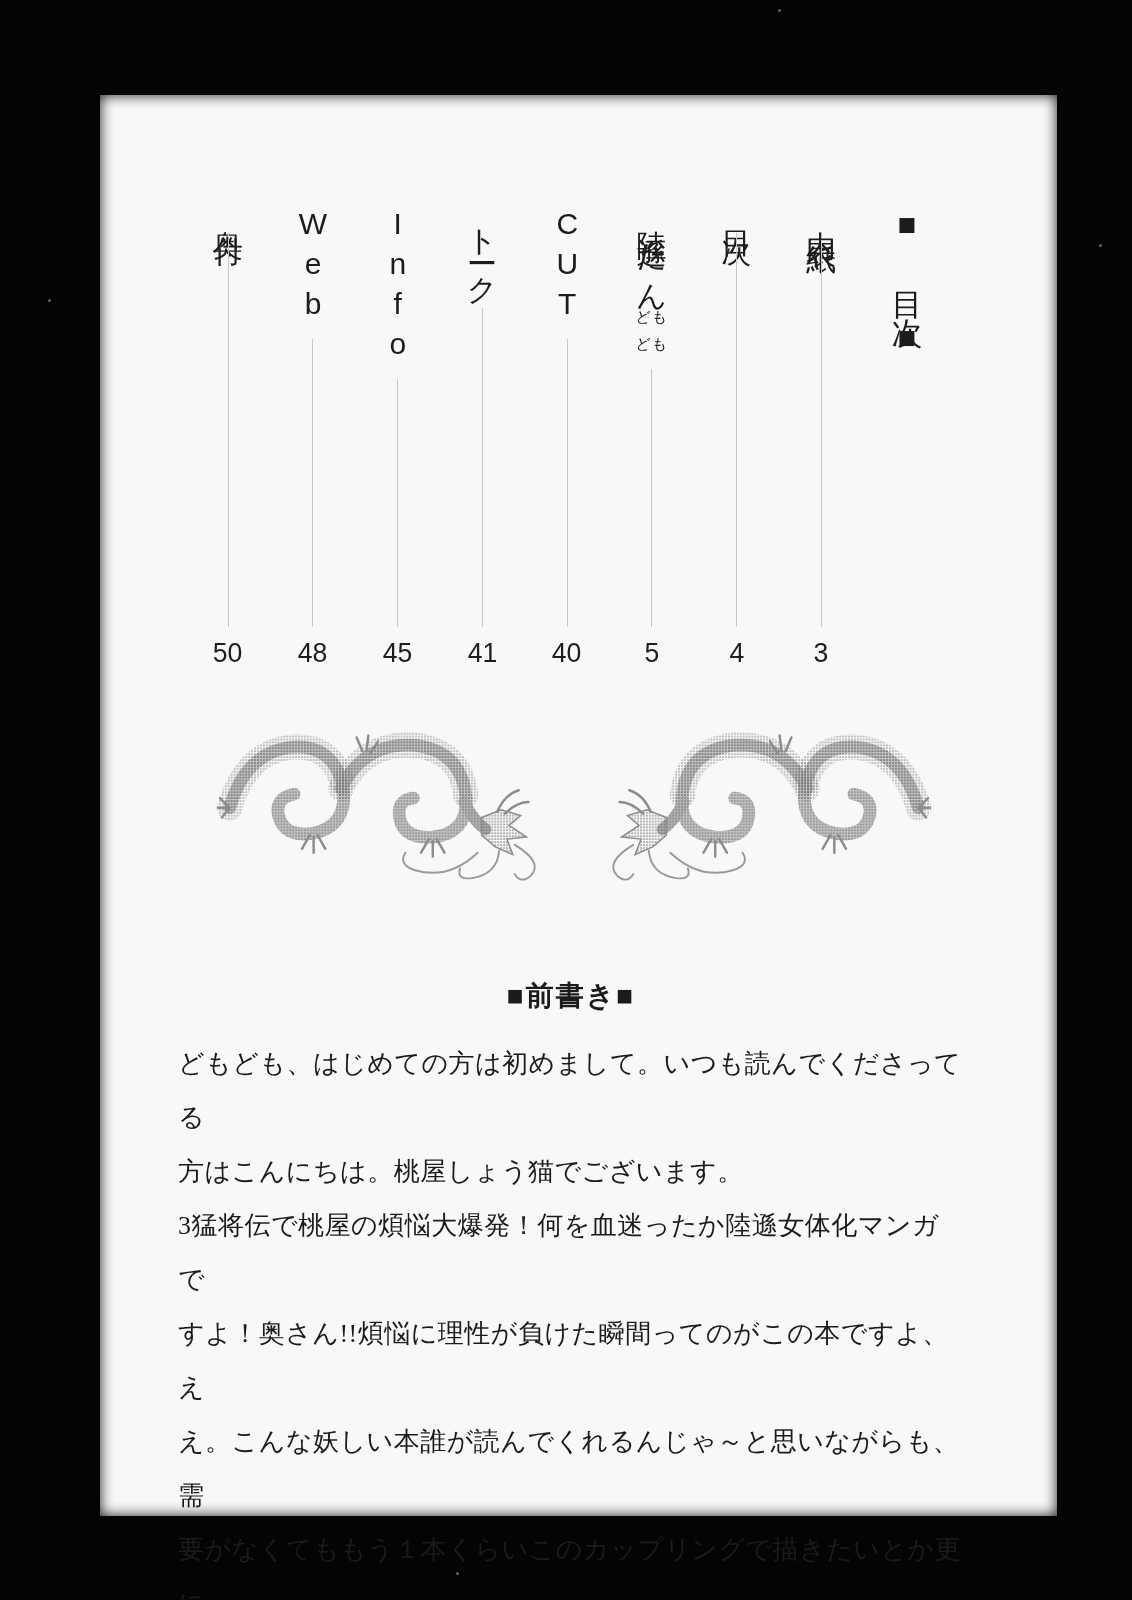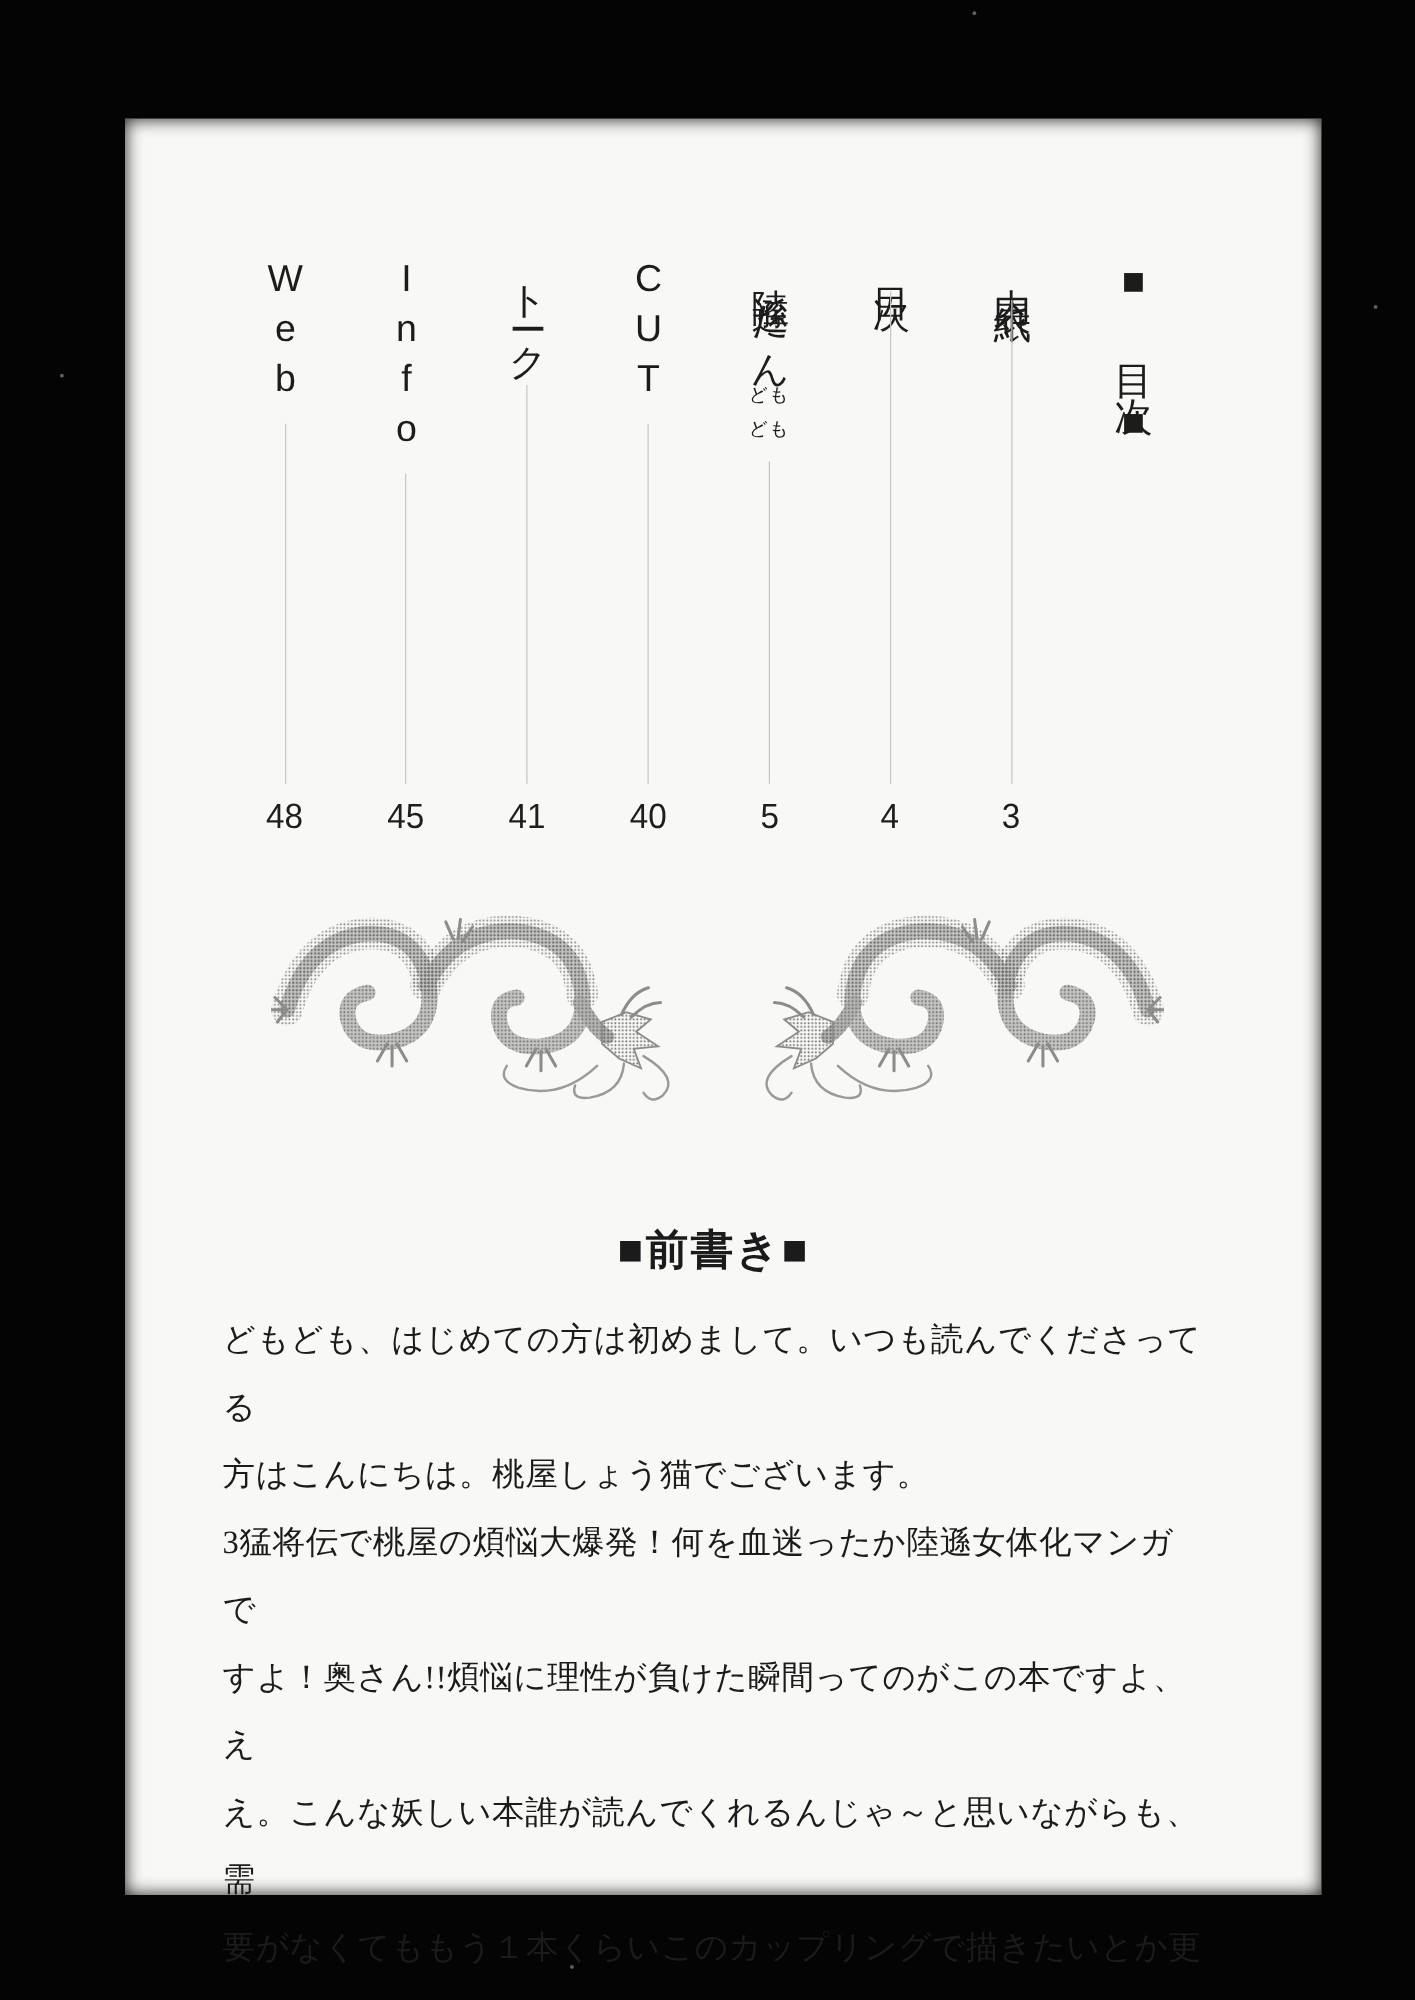--- a/index.html
+++ b/index.html
@@ -102,21 +102,21 @@
   
   .foreword {
     position: absolute;
     left: 78px; top: 882px;
     width: 786px;
     color: #1b1b1b;
     font-family: "Liberation Serif", serif;
   }
   .foreword-title {
     text-align: center;
-    font-size: 34px;
+    font-size: 28px;
     font-weight: 700;
     letter-spacing: 2px;
     margin: 0 0 22px 0;
   }
   .foreword-body {
     font-size: 26px;
     line-height: 54px;
     letter-spacing: .5px;
     white-space: pre-line;
     text-align: left;
@@ -185,20 +185,26 @@
       </div>
 
       <div class="toc-col">
         <div class="toc-label">Web</div>
 
         <div class="toc-line"></div>
         <div class="toc-page">48</div>
       </div>
 
 
+      <div class="toc-col">
+        <div class="toc-label">奥付</div>
+
+        <div class="toc-line"></div>
+        <div class="toc-page">50</div>
+      </div>
 
     </div>
 
     <svg width="0" height="0" style="position:absolute" aria-hidden="true">
       <defs>
         <pattern id="ht" width="3" height="3" patternUnits="userSpaceOnUse">
           <circle cx="1" cy="1" r="0.85" fill="#6f6f6f"></circle>
         </pattern>
         <g id="dragon" fill="none" stroke-linecap="round">
 

